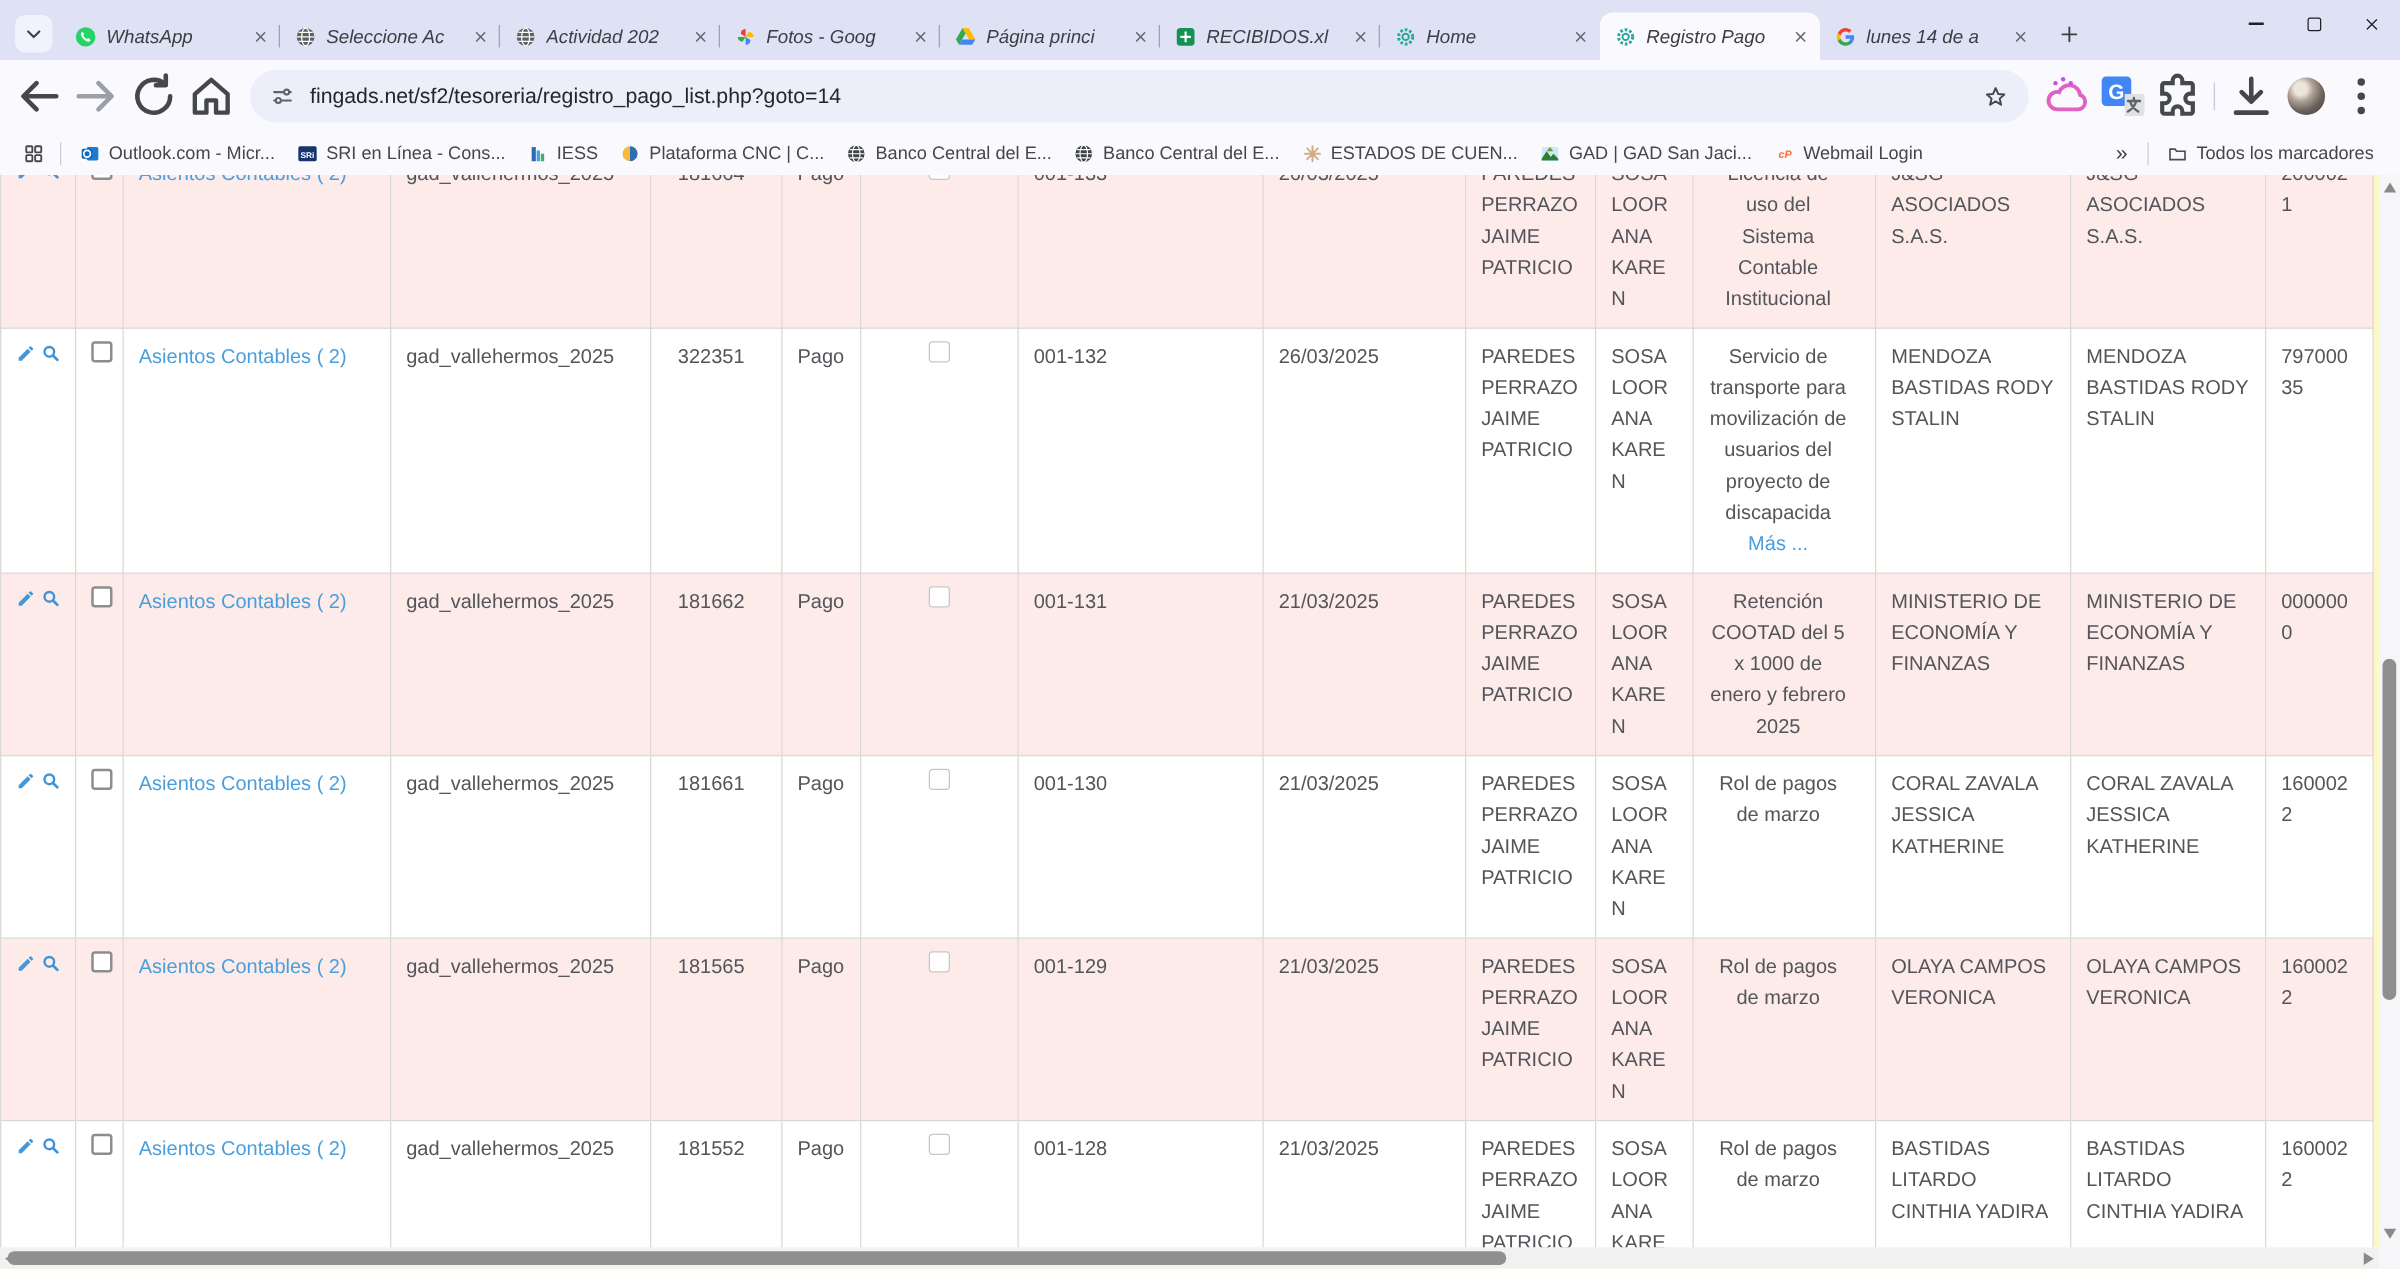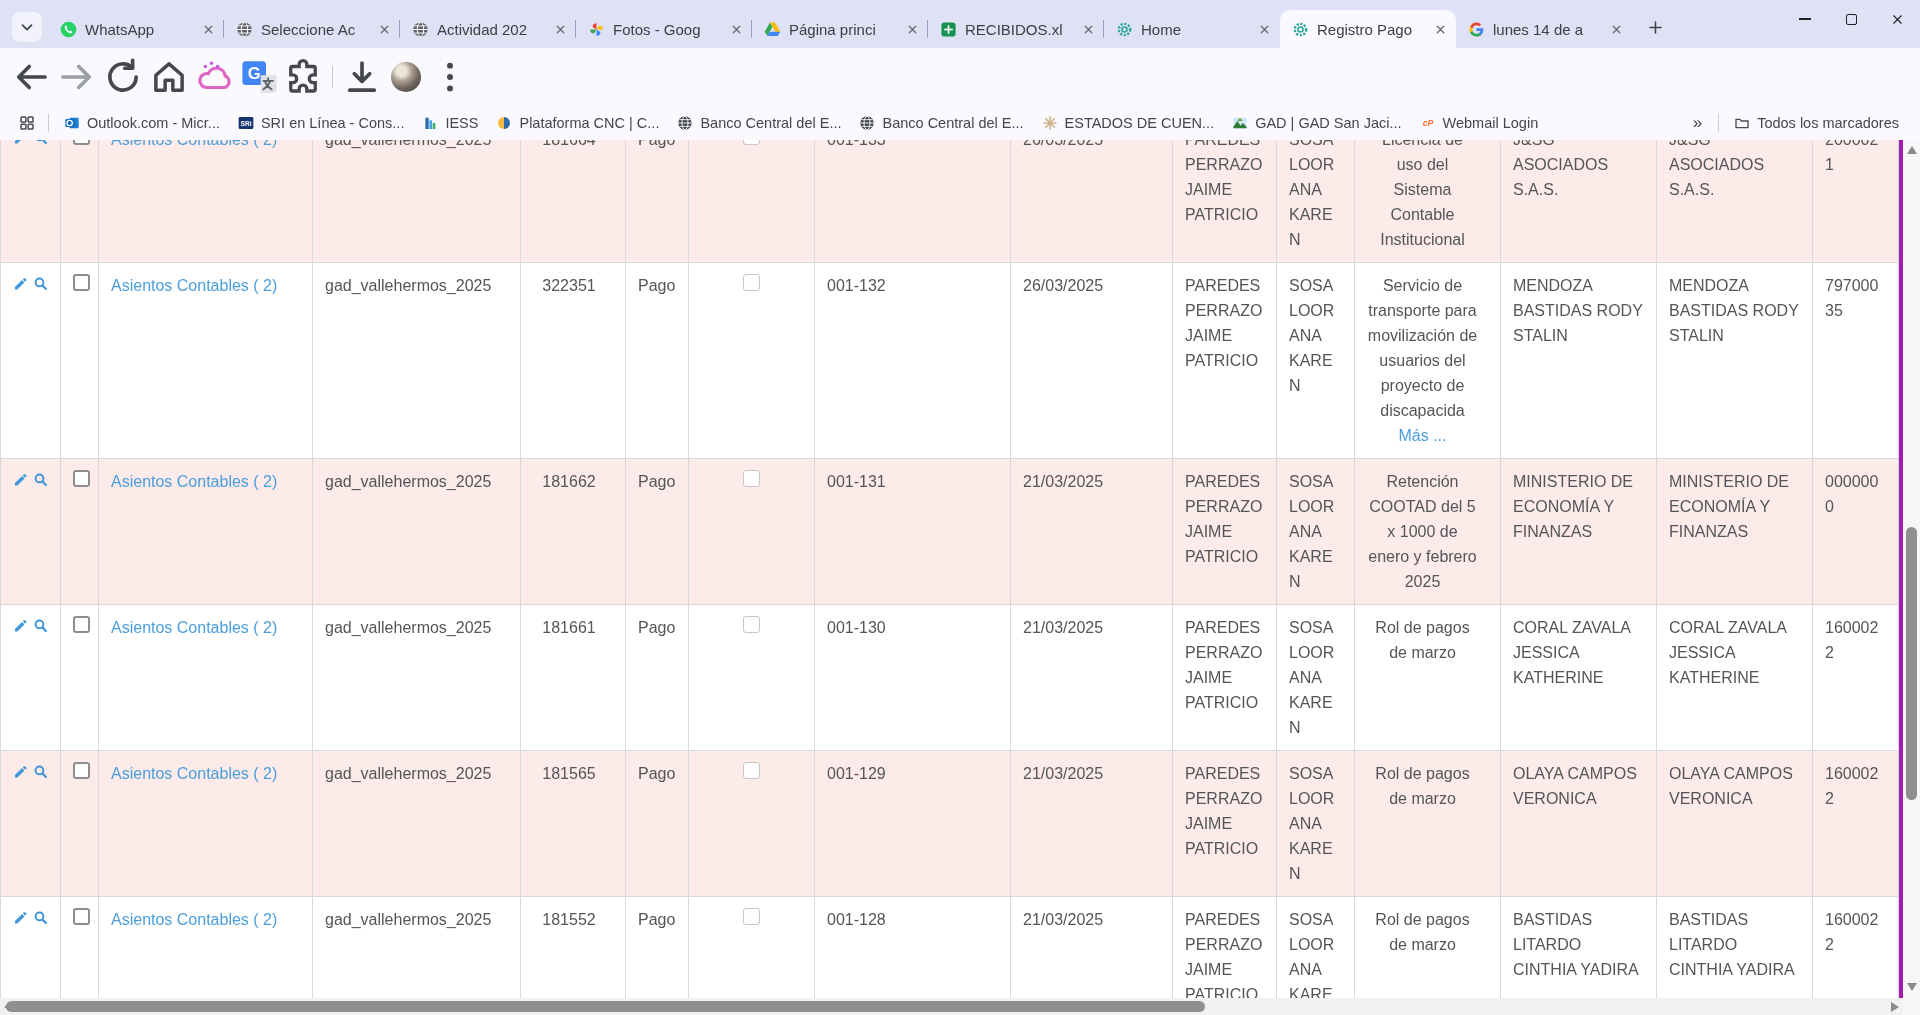--- a/index.html
+++ b/index.html
@@ -50,21 +50,21 @@
     padding:0 12px; font-size:14.5px; color:#43474b; }
   .bm { display:flex; align-items:center; gap:7px; padding:3px 9px; border-radius:7px;
     white-space:nowrap; flex:0 0 auto; }
   .bm .fav { width:16px; height:16px; }
   .bm .fav svg { width:100%; height:100%; display:block; }
   .bm-sep { width:1px; height:18px; background:#c9cbda; margin:0 6px; flex:0 0 auto; }
   .bm-right { margin-left:auto; display:flex; align-items:center; }
   .chev2 { font-size:17px; color:#3c4043; padding:0 10px; }
 
   
-  .content { position:relative; height:875px; background:#a21caf; }
+  .content { position:relative; height:875px; background:#fef9c3; }
   .table-viewport { position:absolute; left:0; top:0; right:17px; bottom:17px; overflow:hidden; }
   table { border-collapse:collapse; table-layout:fixed; width:1898px; margin-top:-24px; }
   td { border:1px solid #d9d9d9; vertical-align:top; padding:10px 12px; font-size:16px;
     line-height:25px; color:#54555a; word-wrap:break-word; }
   tr.pink td { background:#fcebe9; }
   tr.white td { background:#fff; }
   a.tlink { color:#4a9edc; text-decoration:none; }
   .cell-num { text-align:center; padding-right:20px; }
   .cell-center { text-align:center; }
   .rowicons { display:flex; gap:4px; align-items:center; }
@@ -95,21 +95,21 @@
 </style>
 </head>
 <body>
 
 <div class="tabstrip">
   <div class="tab-chevron">
       <svg viewBox="0 0 24 24" width="18" height="18">
         <path d="m6 9.5 6 6 6-6" fill="none" stroke="#3c4043" stroke-width="2.2" stroke-linecap="round" stroke-linejoin="round"></path>
       </svg>
     </div>
-  <div style="display:flex;align-items:flex-end;">
+  <div style="display:flex;align-items:flex-end;font-style:italic;">
 
       <div class="tab">
         <span class="fav">
           <svg viewBox="0 0 24 24" style="width: 100%; height: 100%;">
             <circle cx="12" cy="12" r="11" fill="#25d366"></circle>
             <path fill="#fff" d="M8.6 6.5c-.9 0-1.9 1-1.9 2.2 0 3.6 4.9 8.7 8.6 8.7 1.2 0 2.2-1 2.2-1.9l-2.4-2.2-1.9 1c-1.8-.9-2.9-2-3.8-3.8l1-1.8-1.8-2.2z"></path>
           </svg>
         </span>
         <span class="title">WhatsApp</span>
         <span class="close">
@@ -282,20 +282,33 @@
       <svg viewBox="0 0 24 24" style="width: 100%; height: 100%;">
         <path d="M19.5 12a7.5 7.5 0 1 1-2.2-5.3" fill="none" stroke="#44474b" stroke-width="2.1" stroke-linecap="round"></path>
         <path d="M17.5 2.5v4.5H13" fill="none" stroke="#44474b" stroke-width="2.1" stroke-linecap="round" stroke-linejoin="round"></path>
       </svg>
     </div>
   <div class="tb-btn">
       <svg viewBox="0 0 24 24" style="width: 100%; height: 100%;">
         <path d="M4.5 11 12 4.5 19.5 11v8.5h-5.3v-5.6h-4.4v5.6H4.5z" fill="none" stroke="#44474b" stroke-width="2" stroke-linejoin="round"></path>
       </svg>
     </div>
+  <div class="omnibox">
+    <span style="width:20px;height:20px;"><svg viewBox="0 0 24 24" style="width: 100%; height: 100%;">
+          <g stroke="#5f6368" stroke-width="2" stroke-linecap="round">
+            <path d="M4 8h10M18 8h2M4 16h2M10 16h10"></path>
+            <circle cx="16" cy="8" r="2.4" fill="#f9f9fe"></circle>
+            <circle cx="8" cy="16" r="2.4" fill="#f9f9fe"></circle>
+          </g>
+        </svg></span>
+    <span class="url">fingads.net/sf2/tesoreria/registro_pago_list.php?goto=14</span>
+    <span style="width:21px;height:21px;"><svg viewBox="0 0 24 24" style="width: 100%; height: 100%;">
+          <path d="m12 4 2.3 5.3 5.7.5-4.3 3.8 1.3 5.6L12 16.2l-5 3 1.3-5.6L4 9.8l5.7-.5z" fill="none" stroke="#44474b" stroke-width="1.8" stroke-linejoin="round"></path>
+        </svg></span>
+  </div>
   <div class="right-icons">
     <div class="tb-btn">
         <svg viewBox="0 0 24 24" style="width: 100%; height: 100%;">
           <path d="M7.5 18a4 4 0 1 1 .7-7.9 5 5 0 0 1 9.6 1.3 3.4 3.4 0 0 1-1 6.6z" fill="none" stroke="#df63c0" stroke-width="1.8"></path>
           <g fill="#c554e0">
             <circle cx="6.5" cy="6" r="1"></circle>
             <circle cx="10" cy="4.2" r="1"></circle>
             <circle cx="13.5" cy="6" r="1"></circle>
           </g>
         </svg>

